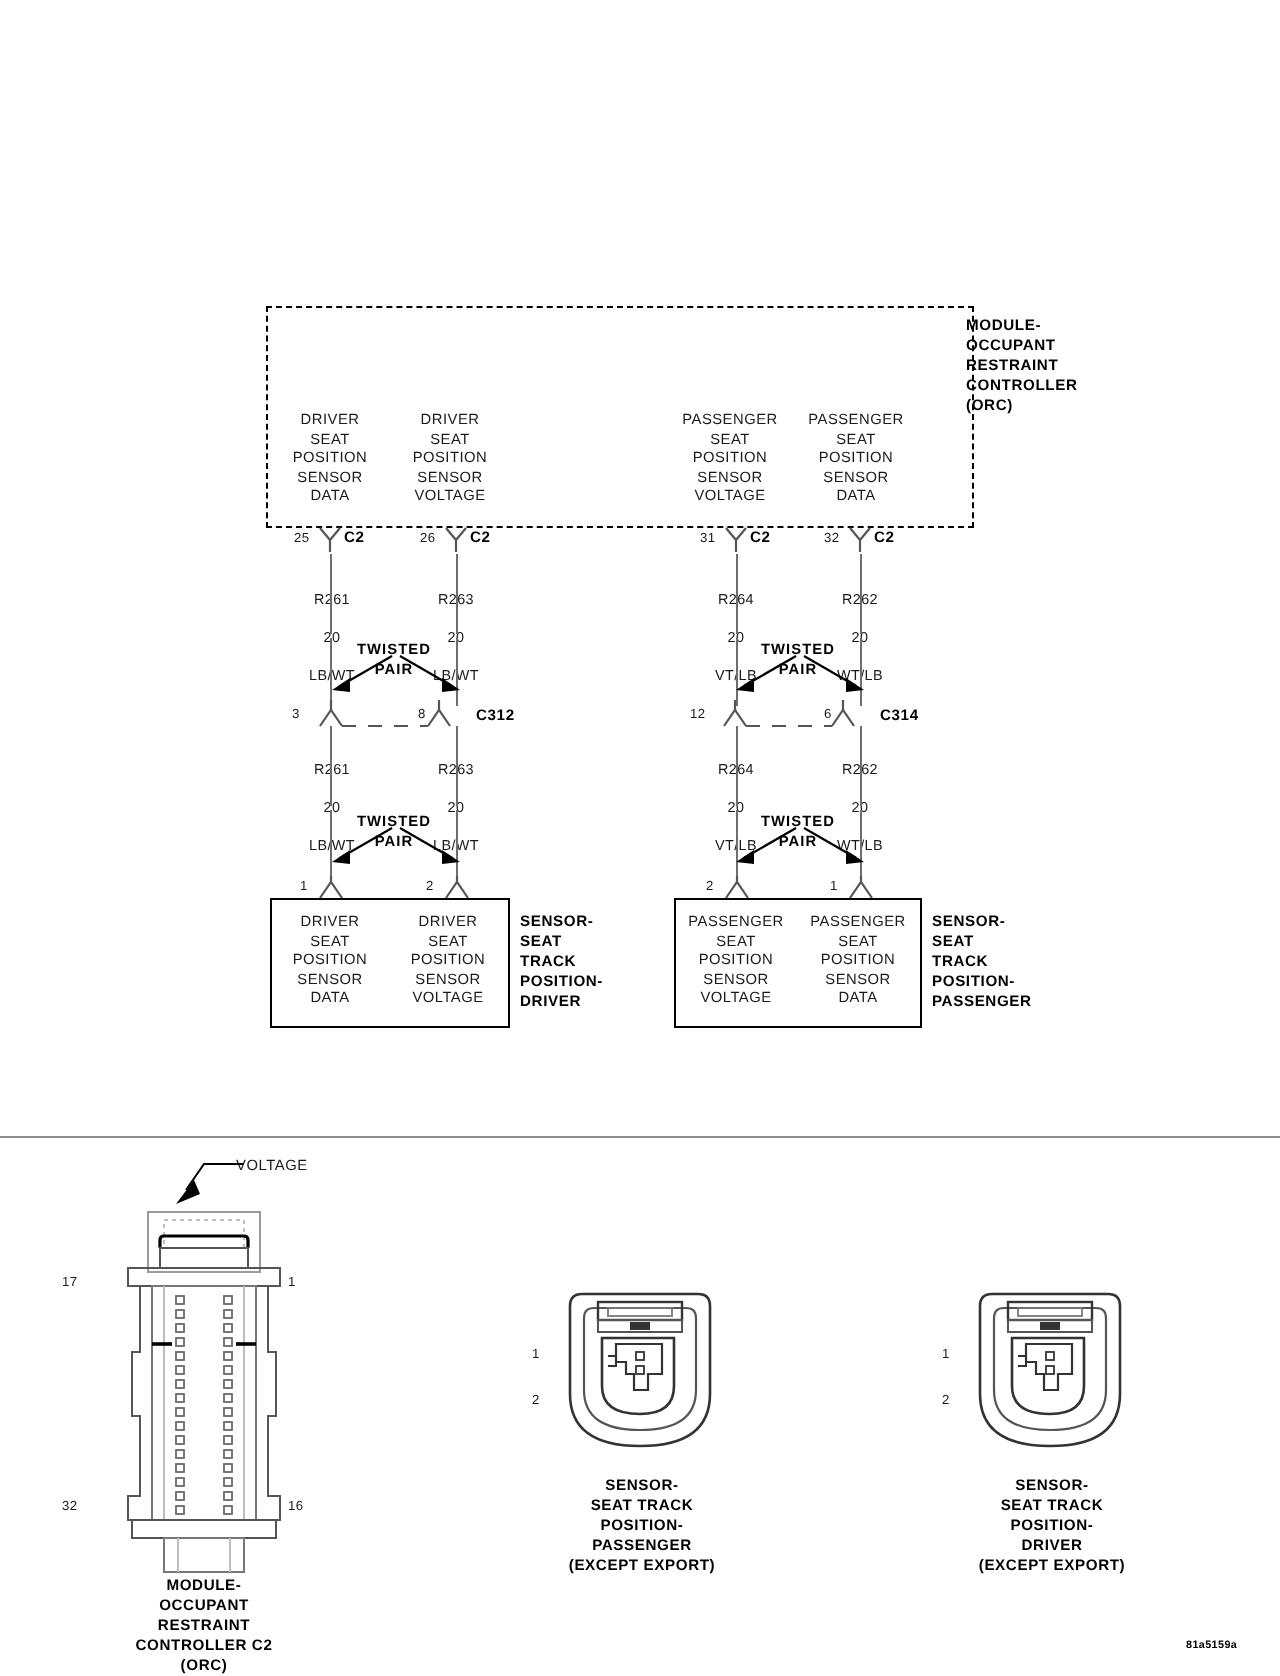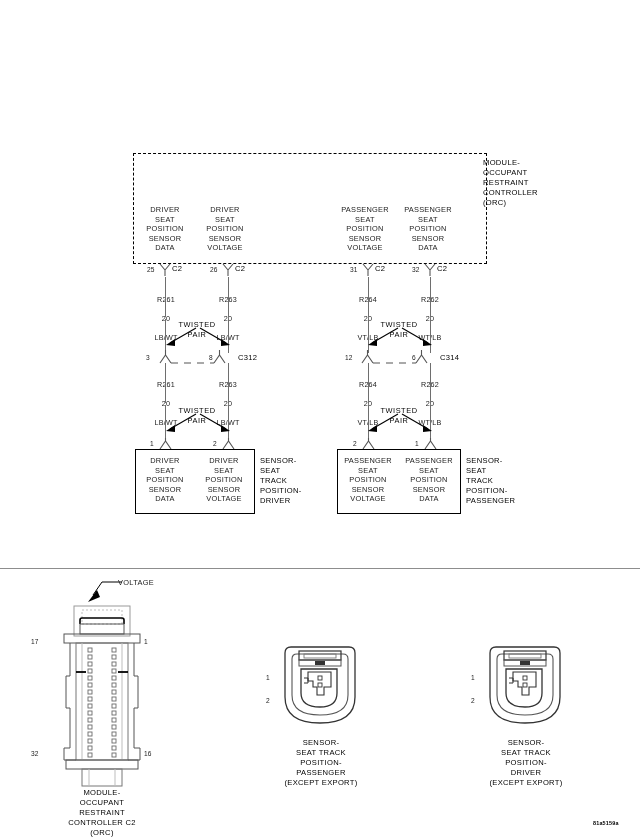--- a/index.html
+++ b/index.html
@@ -8,30 +8,30 @@
     font-family:"Liberation Sans","DejaVu Sans",sans-serif;
     color:#000;
   }
   .abs{position:absolute;}
   
   .lbl{
     font-size:7.4px;line-height:9.6px;letter-spacing:.25px;
     text-align:center;color:#1a1a1a;white-space:pre-line;
   }
   .bold{
-    font-weight:normal;font-size:7.6px;line-height:10px;letter-spacing:.3px;
+    font-weight:bold;font-size:7.6px;line-height:10px;letter-spacing:.3px;
     color:#000;white-space:pre-line;
   }
   .pinnum{font-size:6.6px;color:#1a1a1a;letter-spacing:.2px;}
   .wirecode{
     font-size:7.2px;line-height:9.5px;text-align:center;
     color:#1a1a1a;letter-spacing:.2px;white-space:pre-line;
   }
   .twisted{
-    font-weight:normal;font-size:7.4px;line-height:10px;text-align:center;
+    font-weight:bold;font-size:7.4px;line-height:10px;text-align:center;
     letter-spacing:.55px;color:#000;white-space:pre-line;
   }
   
   .moddash{
     border:1.3px dashed #000;
     box-sizing:border-box;
   }
   
   .sensorbox{
     border:1.2px solid #000;

